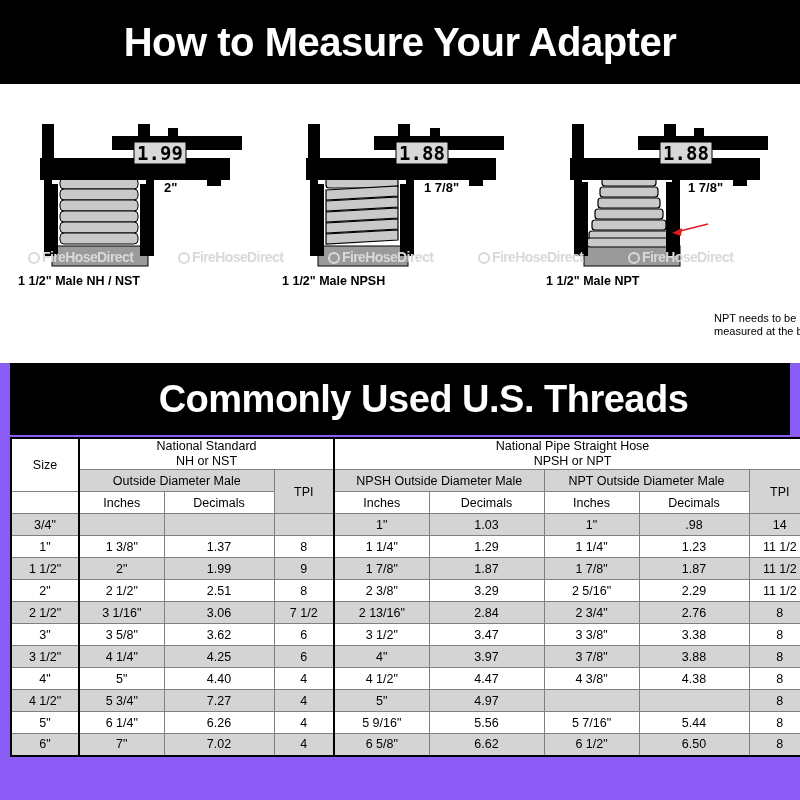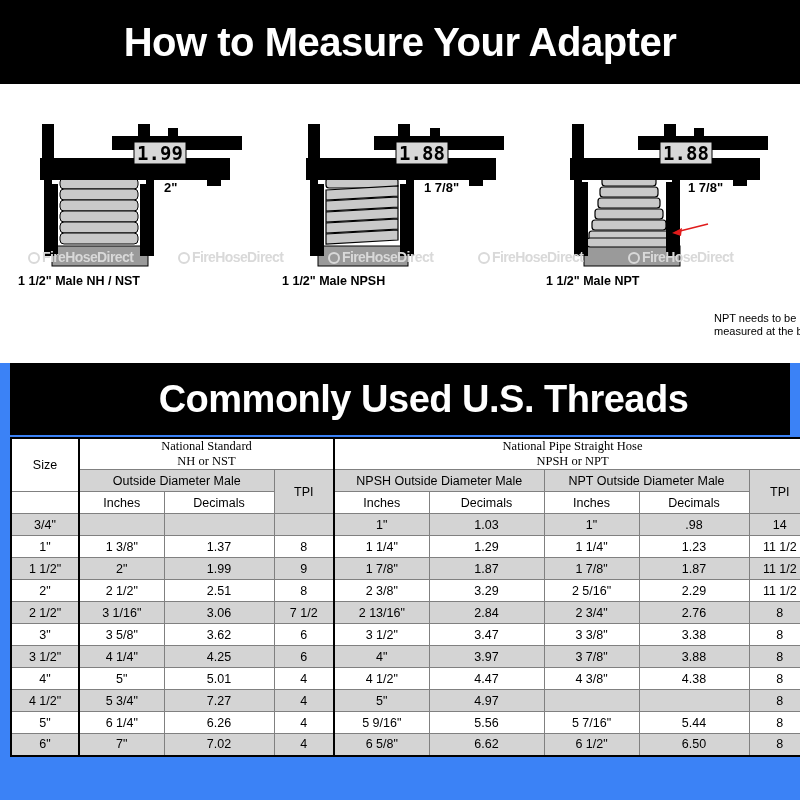--- a/index.html
+++ b/index.html
@@ -2,21 +2,21 @@
 <html><head>
 <meta charset="utf-8">
 <style>
   * { box-sizing: border-box; margin: 0; padding: 0; }
   html, body {
     width: 800px; height: 800px;
     background: #ffffff;
     font-family: "Liberation Sans", sans-serif;
     overflow: hidden;
   }
-  #page { position: relative; width: 800px; height: 800px; background:#3b82f6; }
+  #page { position: relative; width: 800px; height: 800px; background:#8b5cf6; }
 
   
   .banner {
     background: #000000;
     color: #ffffff;
     display: flex; align-items: center; justify-content: center;
     font-weight: bold;
     letter-spacing: -0.5px;
   }
   #title-banner {
@@ -102,21 +102,21 @@
   #thread-table thead th { background: #d4d4d4; }
   th.hdr-white { background: #ffffff !important; }
   th.size-head { background: #ffffff !important; font-weight: bold; margin-top: 10px; }
   tr.row-odd td { background: #d4d4d4; }
   tr.row-even td { background: #ffffff; }
   td.size-cell { font-weight: bold; }
   td.size-cell, th.size-head { border-right: 2px solid #000 !important; }
   .sep-left { border-left: 2px solid #000 !important; }
   #thread-table { border: 2px solid #000; }
   thead tr:last-child th { border-bottom: 2px solid #000; }
-  .grp-head { height: 40px; line-height: 15px; font-family: Liberation Serif, serif; }
+  .grp-head { height: 40px; line-height: 15px; }
 </style>
 </head>
 <body>
 
 <div id="page">
 
   <div id="title-banner" class="banner">How to Measure Your Adapter</div>
 
   <div id="diagram-area">
 
@@ -351,21 +351,21 @@
           <td>6</td>
           <td class="sep-left">4"</td>
           <td>3.97</td>
           <td>3 7/8"</td>
           <td>3.88</td>
           <td>8</td>
         </tr>
         <tr class="row-even">
           <td class="size-cell">4"</td>
           <td>5"</td>
-          <td>5.01</td>
+          <td>4.40</td>
           <td>4</td>
           <td class="sep-left">4 1/2"</td>
           <td>4.47</td>
           <td>4 3/8"</td>
           <td>4.38</td>
           <td>8</td>
         </tr>
         <tr class="row-odd">
           <td class="size-cell">4 1/2"</td>
           <td>5 3/4"</td>

